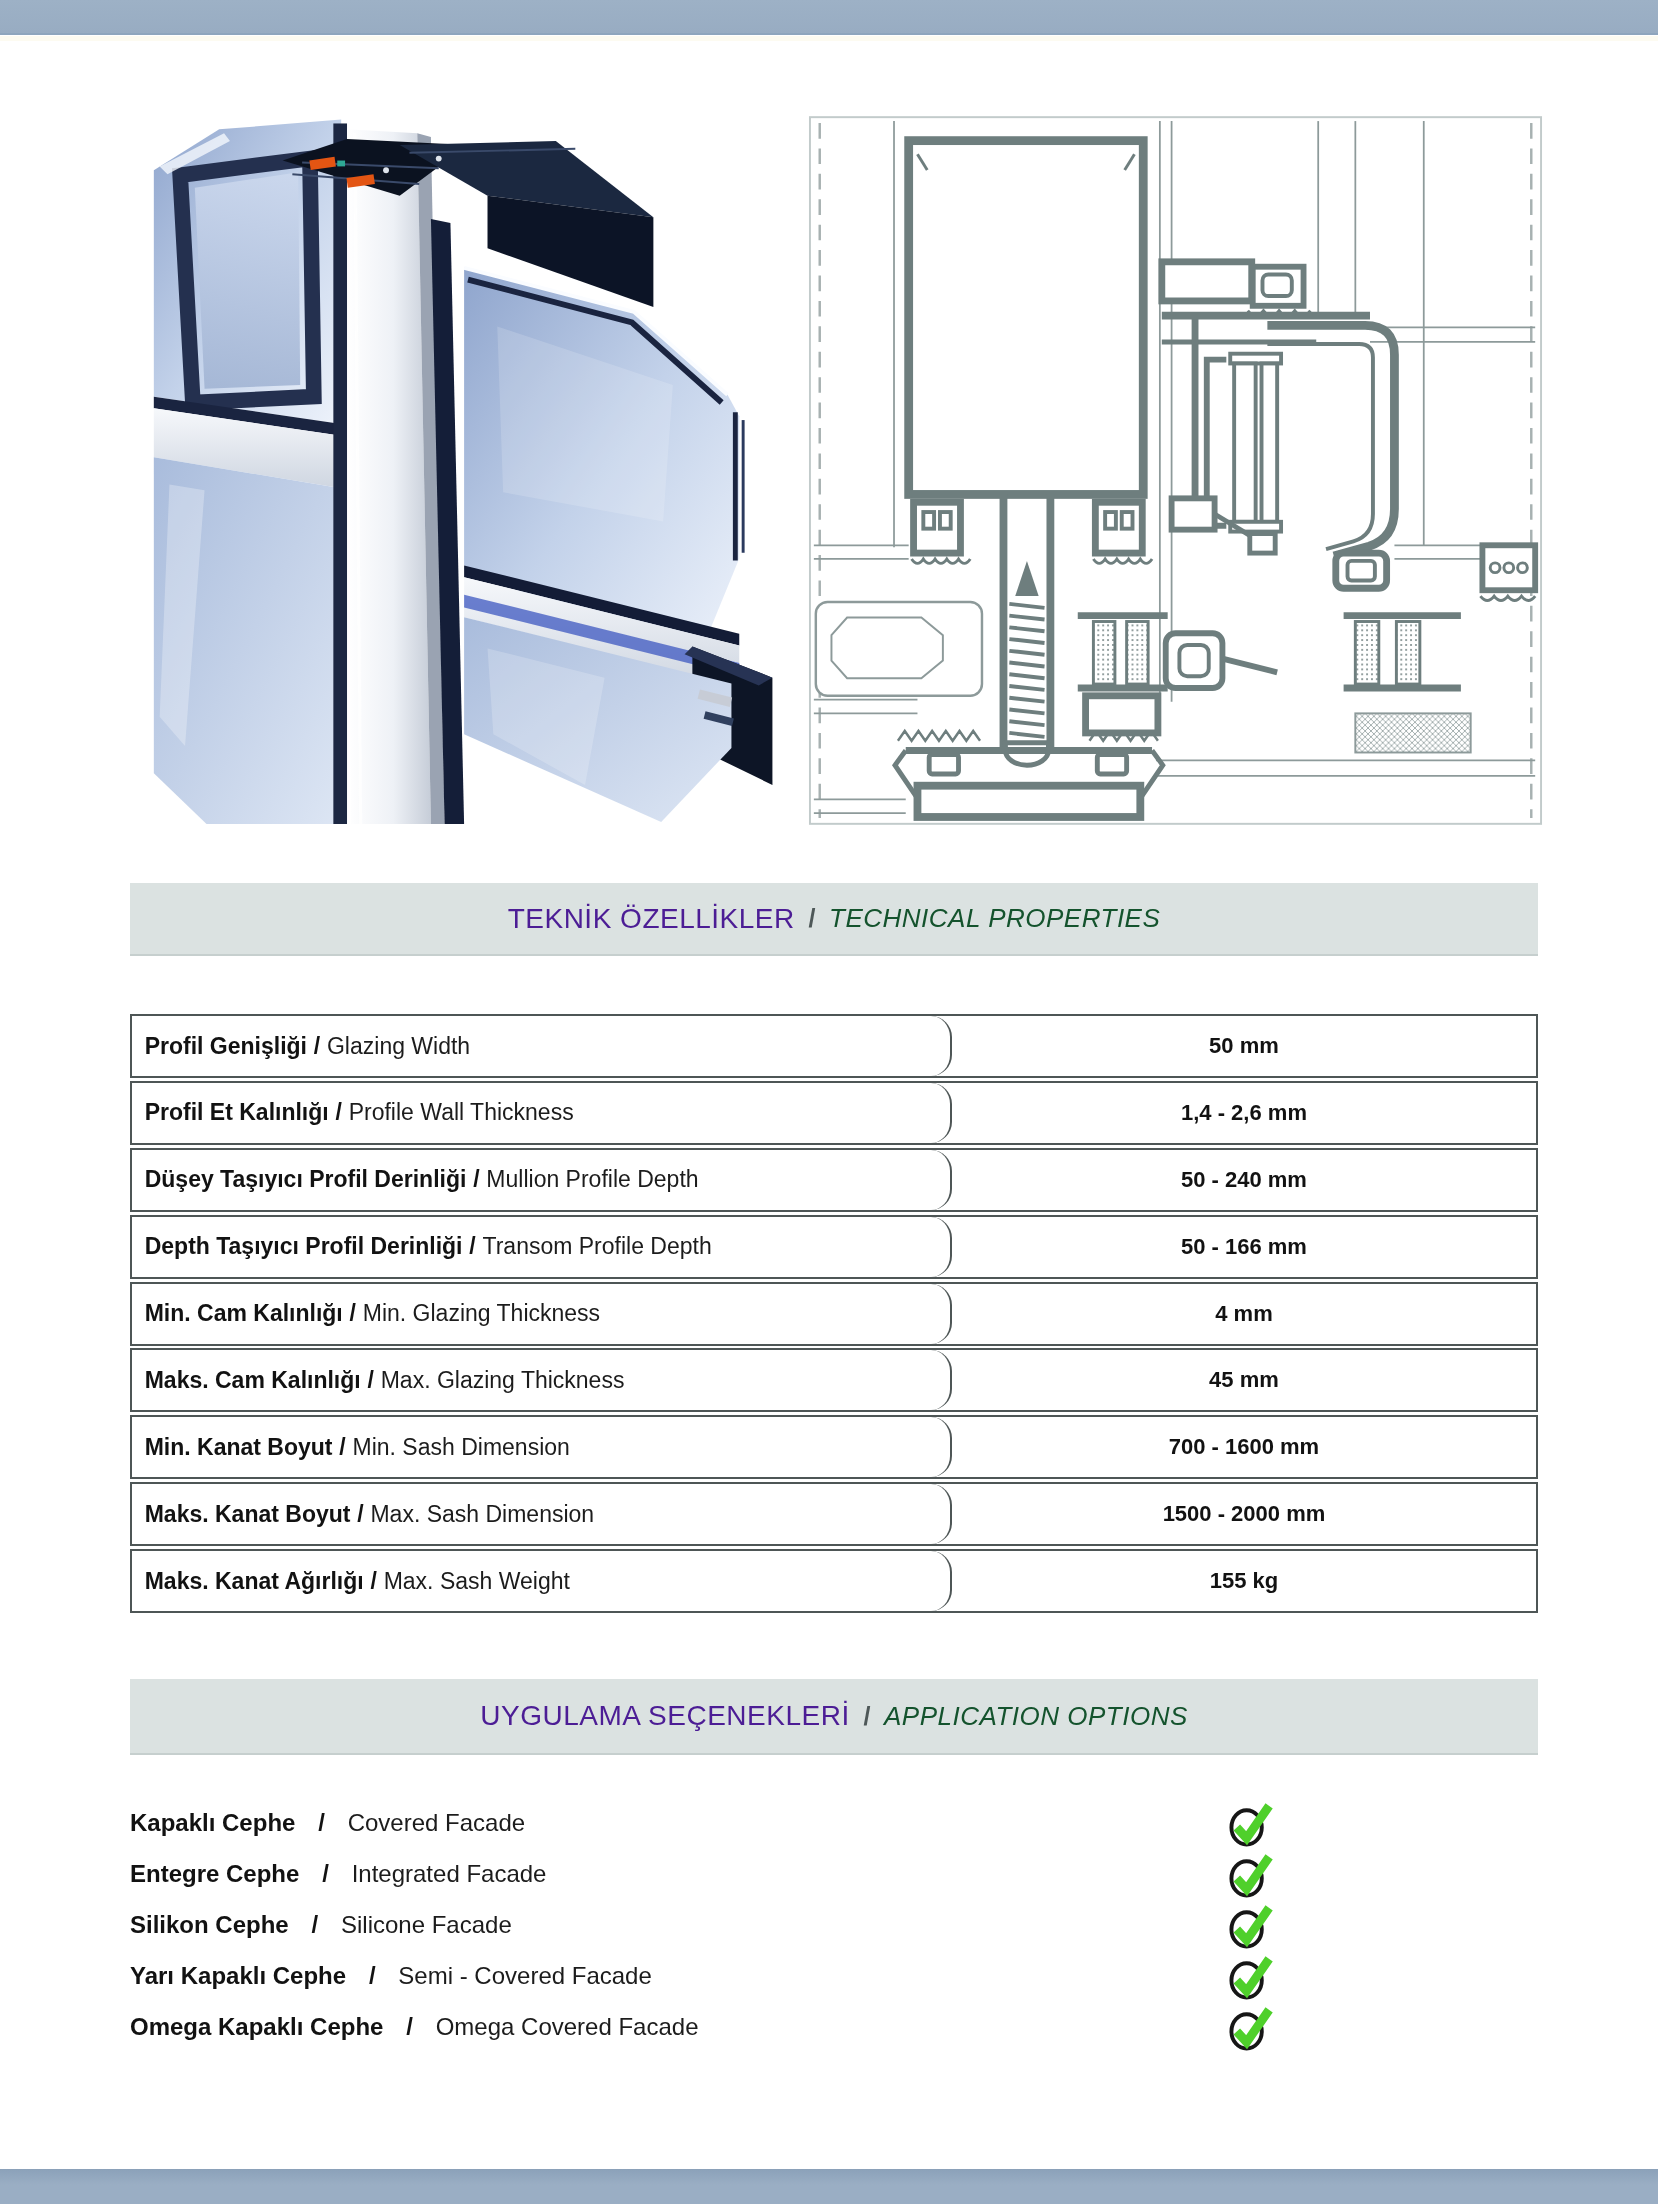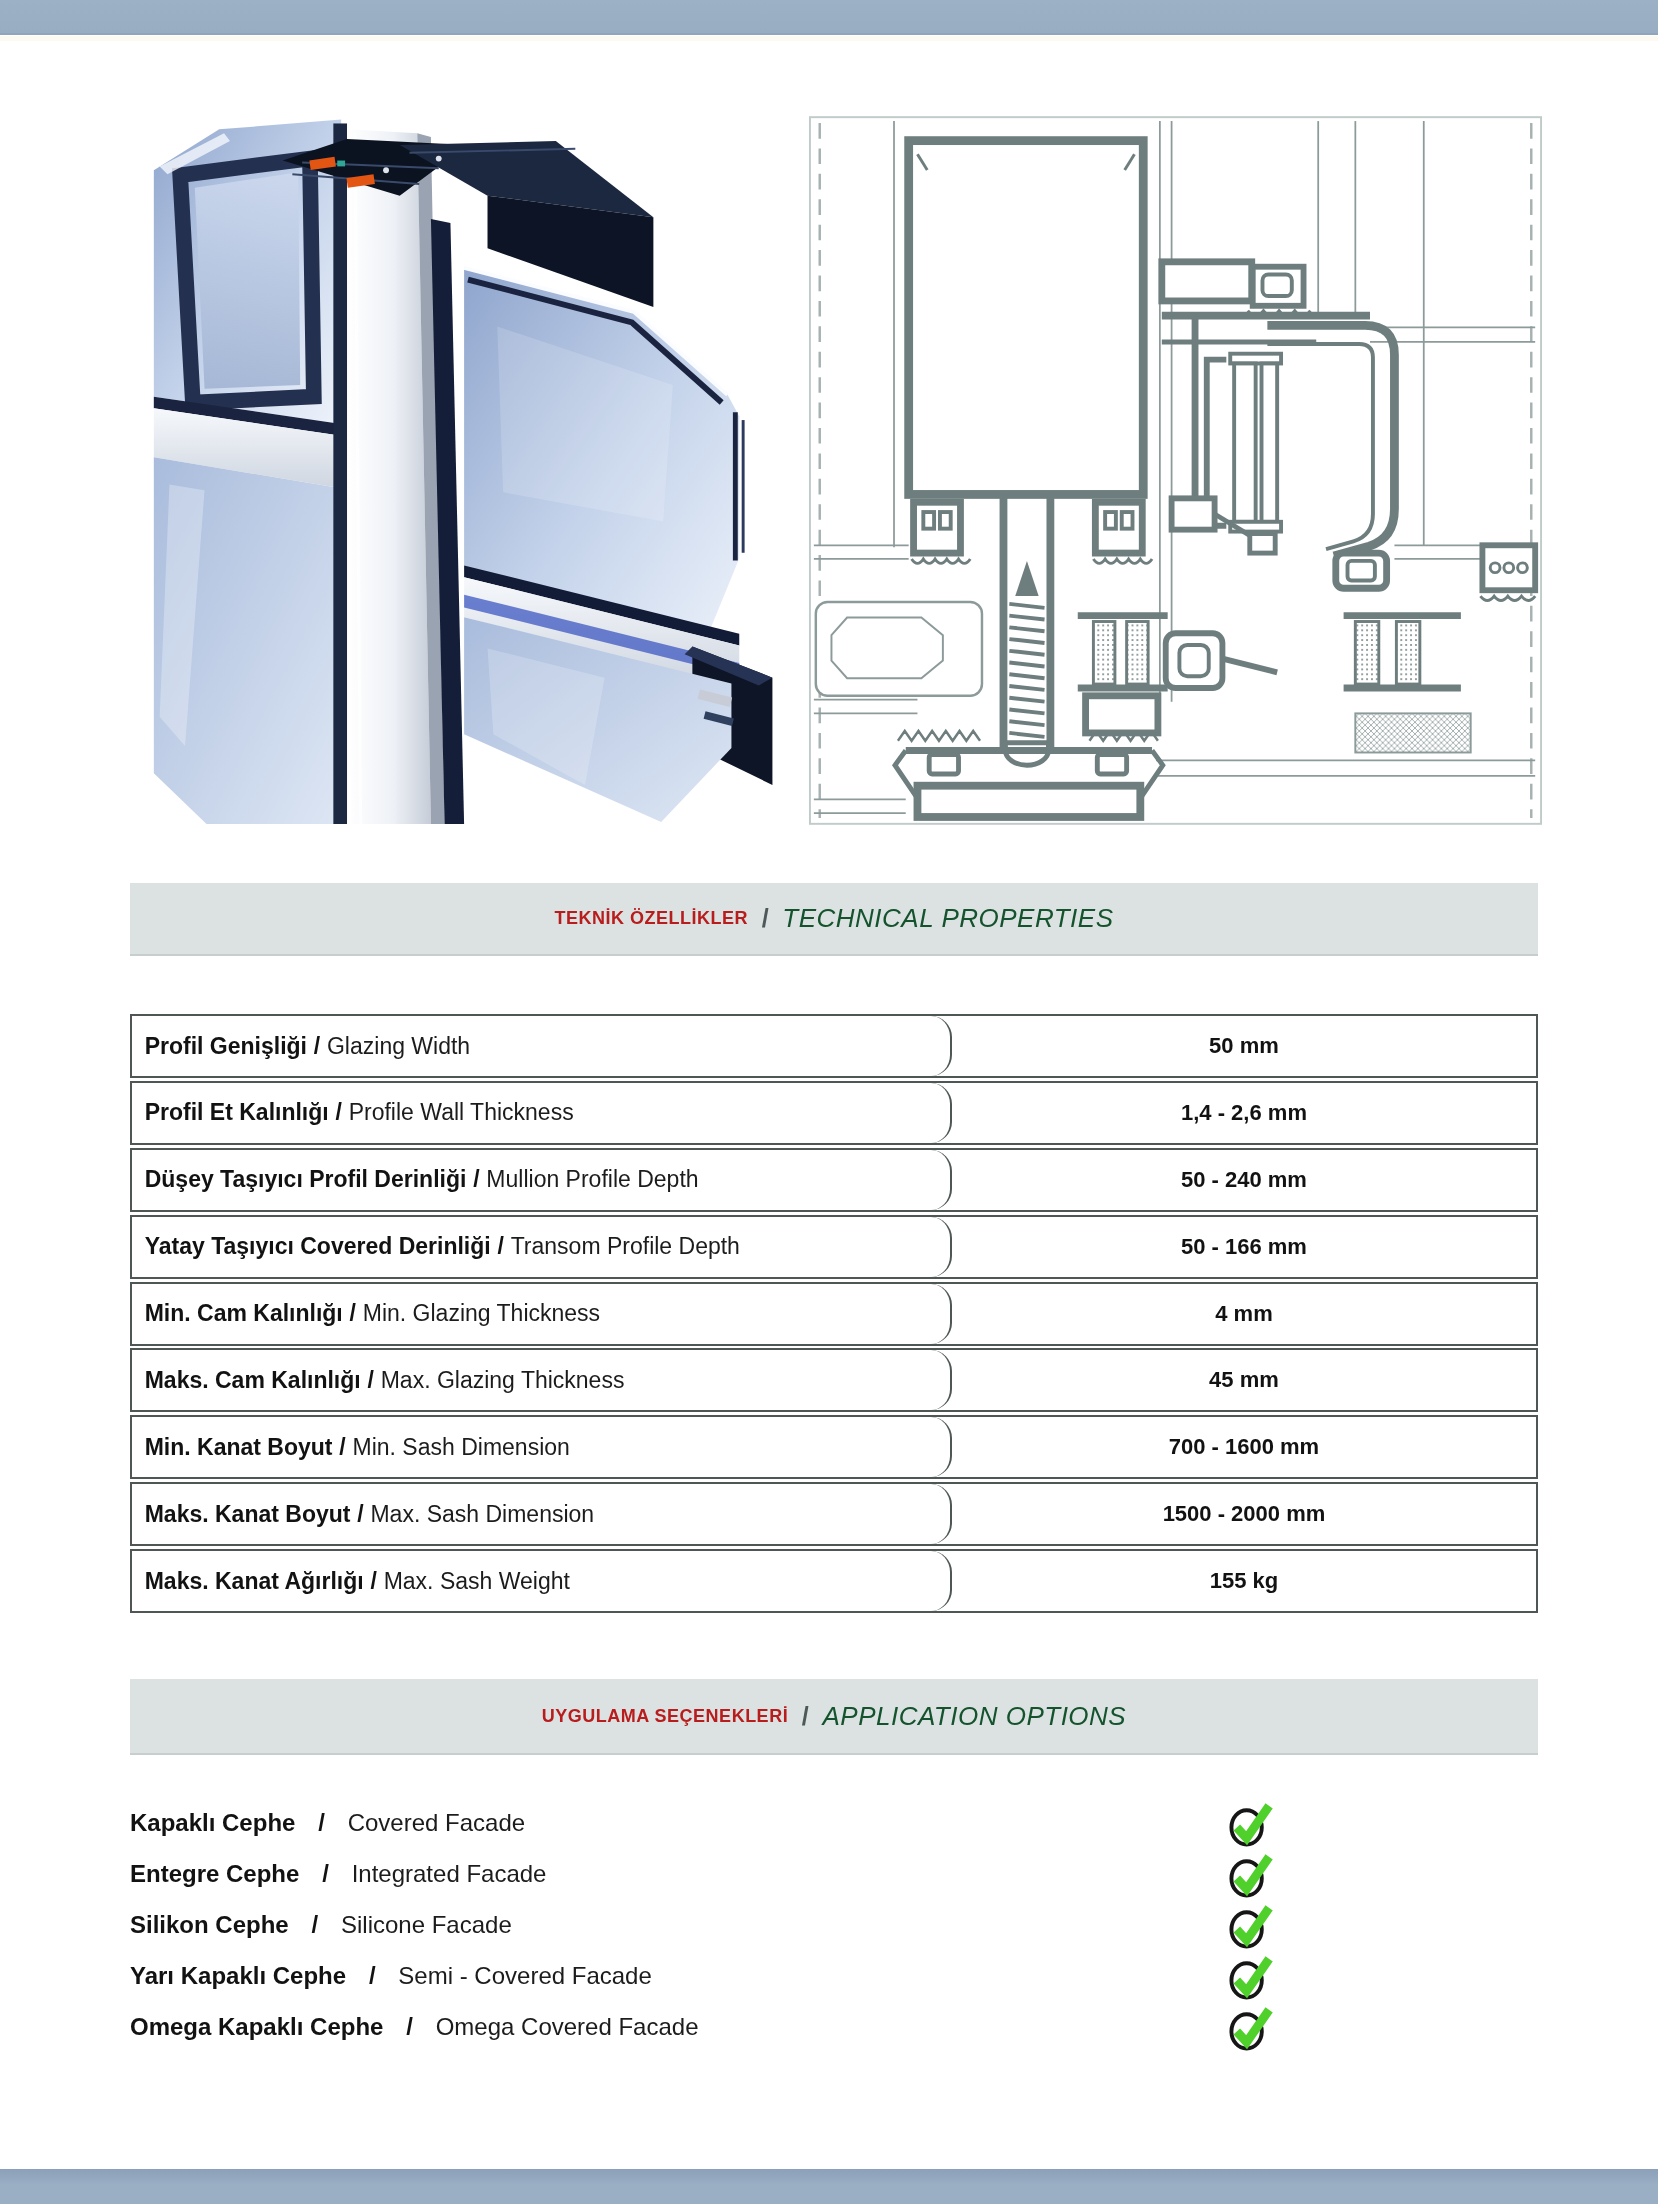--- a/index.html
+++ b/index.html
@@ -16,21 +16,21 @@
   
   .fig-render{position:absolute;left:146px;top:102px;width:644px;height:722px;}
   .fig-drawing{position:absolute;left:808px;top:115px;width:735px;height:711px;}
 
   
   .section-bar{position:absolute;left:130px;width:1408px;background:#dbe2e1;
                display:flex;align-items:center;justify-content:center;
                border-bottom:2px solid #c6cfce;}
   .section-bar.s1{top:883px;height:71px;}
   .section-bar.s2{top:1679px;height:74px;}
-  .h-tr{font-weight:bold;font-size:18px;color:#b91c1c;letter-spacing:0.5px;}
+  .h-tr{font-weight:normal;font-size:28px;color:#4c1d95;letter-spacing:0.5px;}
   .h-sep{font-weight:bold;font-size:25px;color:#4e5858;margin:0 13.7px;}
   .h-en{font-size:26px;color:#14532d;letter-spacing:0.5px;font-style:italic;}
 
   
   .prop-table{position:absolute;left:130px;top:1014px;width:1408px;}
   .prow{display:flex;height:64px;border:2px solid #4e5656;margin-bottom:2.9px;background:#fff;box-sizing:border-box;}
   .pcell{display:flex;align-items:center;box-sizing:border-box;border-radius:21px;}
   .pl{width:58.4%;border-right:2px solid #4e5656;padding-left:12.7px;}
   .pv{flex:1;justify-content:center;font-weight:bold;font-size:22px;color:#121212;}
   .lab-tr{font-weight:bold;font-size:23px;color:#121212;white-space:pre;}
@@ -282,21 +282,21 @@
     <div class="prow">
       <div class="pcell pl">
         <span class="lab-tr">Düşey Taşıyıcı Profil Derinliği</span>
         <span class="lab-sep">/</span>
         <span class="lab-en">Mullion Profile Depth</span>
       </div>
       <div class="pcell pv">50 - 240 mm</div>
     </div>
     <div class="prow">
       <div class="pcell pl">
-        <span class="lab-tr">Yatay Taşıyıcı Covered Derinliği</span>
+        <span class="lab-tr">Depth Taşıyıcı Profil Derinliği</span>
         <span class="lab-sep">/</span>
         <span class="lab-en">Transom Profile Depth</span>
       </div>
       <div class="pcell pv">50 - 166 mm</div>
     </div>
     <div class="prow">
       <div class="pcell pl">
         <span class="lab-tr">Min. Cam Kalınlığı</span>
         <span class="lab-sep">/</span>
         <span class="lab-en">Min. Glazing Thickness</span>

